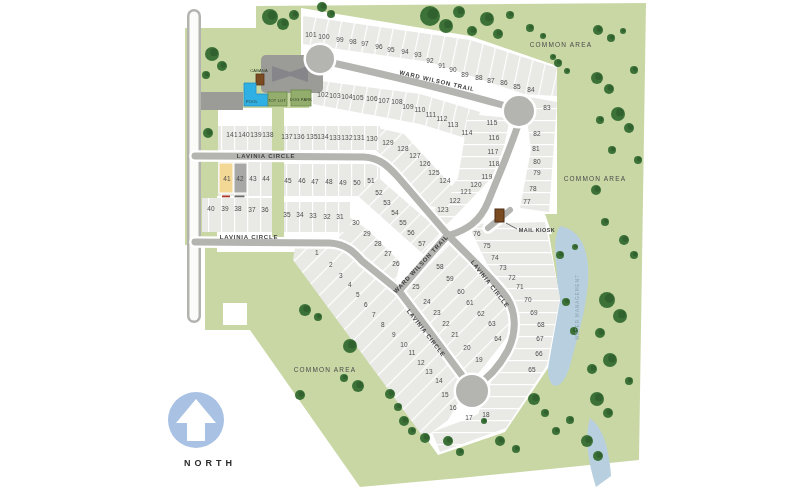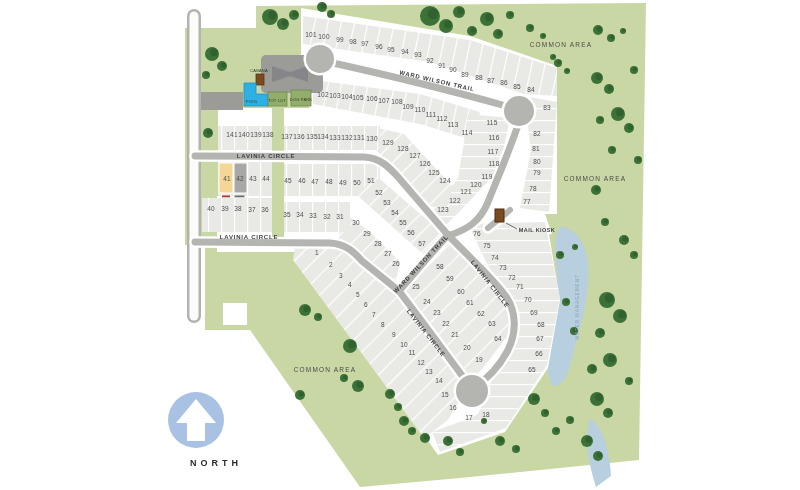--- a/index.html
+++ b/index.html
@@ -271,21 +271,21 @@
         <circle cx="301.4" cy="393.9" r="2.75" fill="#2d5c2b" opacity="0.75"></circle>
       </g>
 
     <g>
       <circle cx="196" cy="420" r="28" fill="#a9c2e4"></circle>
       <path d="M 196,399 L 216,423 L 205,423 L 205,441 L 187,441 L 187,423 L 176,423 Z" fill="#ffffff"></path>
     </g>
   </svg>
 
   <div id="labels">
-    <div class="lbl north-label" style="left:216px;top:463px">NORTH</div>
+    <div class="lbl north-label" style="left:210px;top:463px">NORTH</div>
   <div class="lbl lot-label" style="left: 317px; top: 252px;">1</div>
       <div class="lbl lot-label" style="left: 331px; top: 264px;">2</div>
       <div class="lbl lot-label" style="left: 341px; top: 275px;">3</div>
       <div class="lbl lot-label" style="left: 350px; top: 284px;">4</div>
       <div class="lbl lot-label" style="left: 358px; top: 294px;">5</div>
       <div class="lbl lot-label" style="left: 366px; top: 304px;">6</div>
       <div class="lbl lot-label" style="left: 374px; top: 314px;">7</div>
       <div class="lbl lot-label" style="left: 383px; top: 324px;">8</div>
       <div class="lbl lot-label" style="left: 394px; top: 334px;">9</div>
       <div class="lbl lot-label" style="left: 404px; top: 344px;">10</div>

